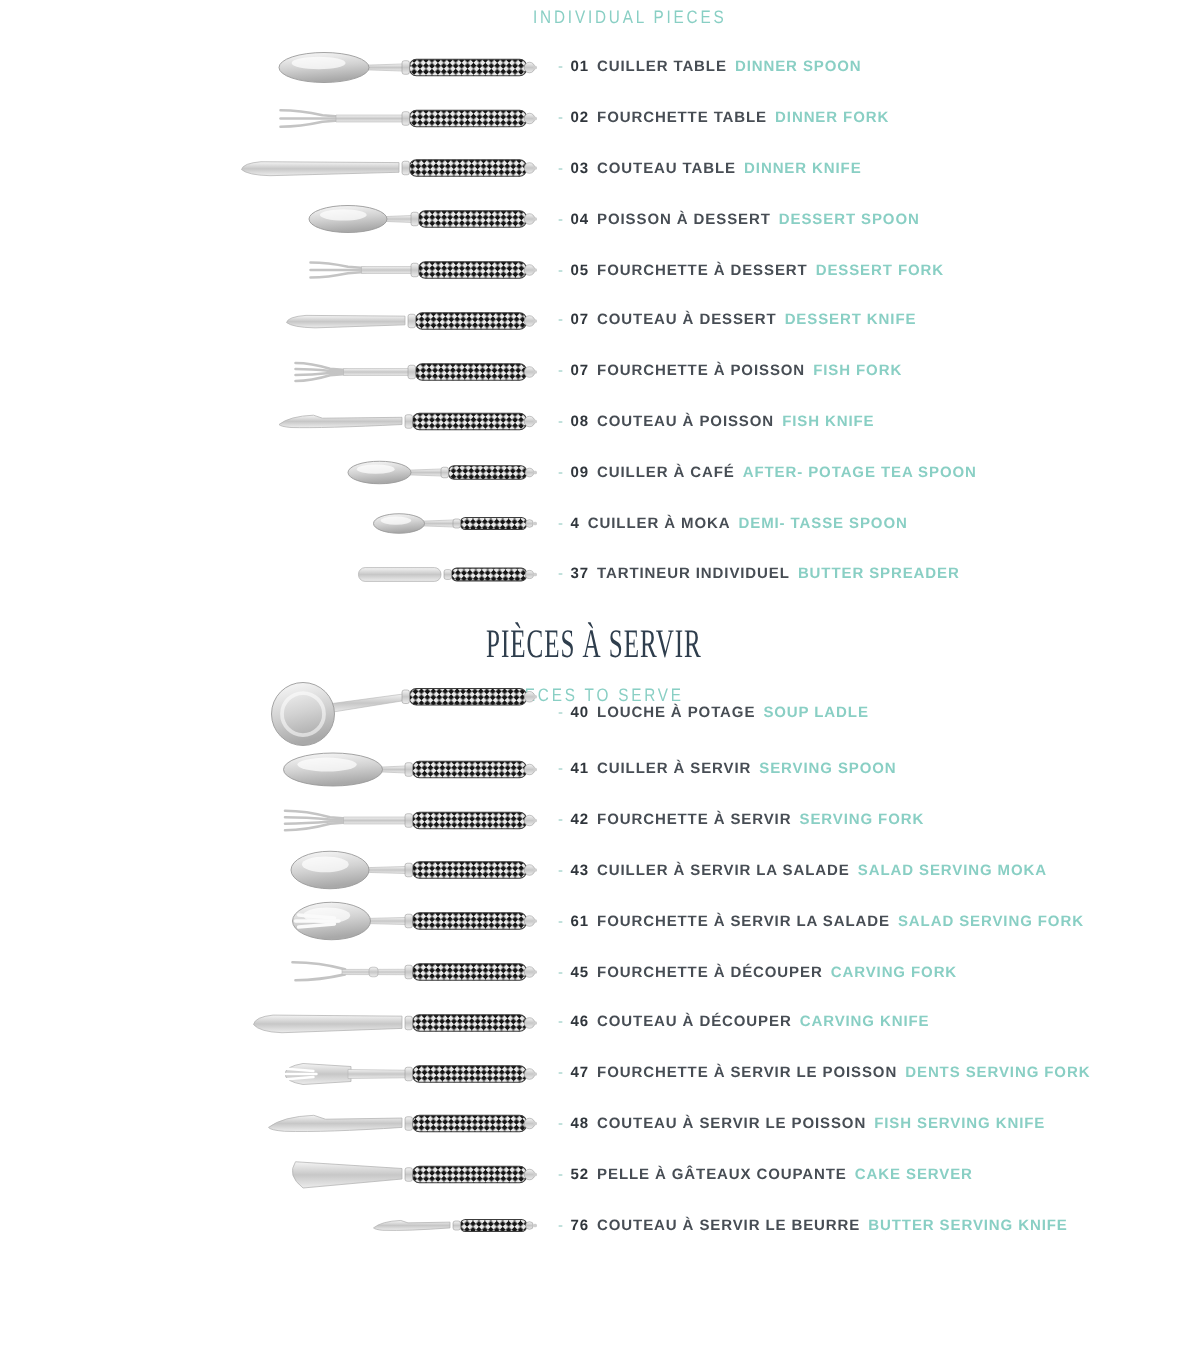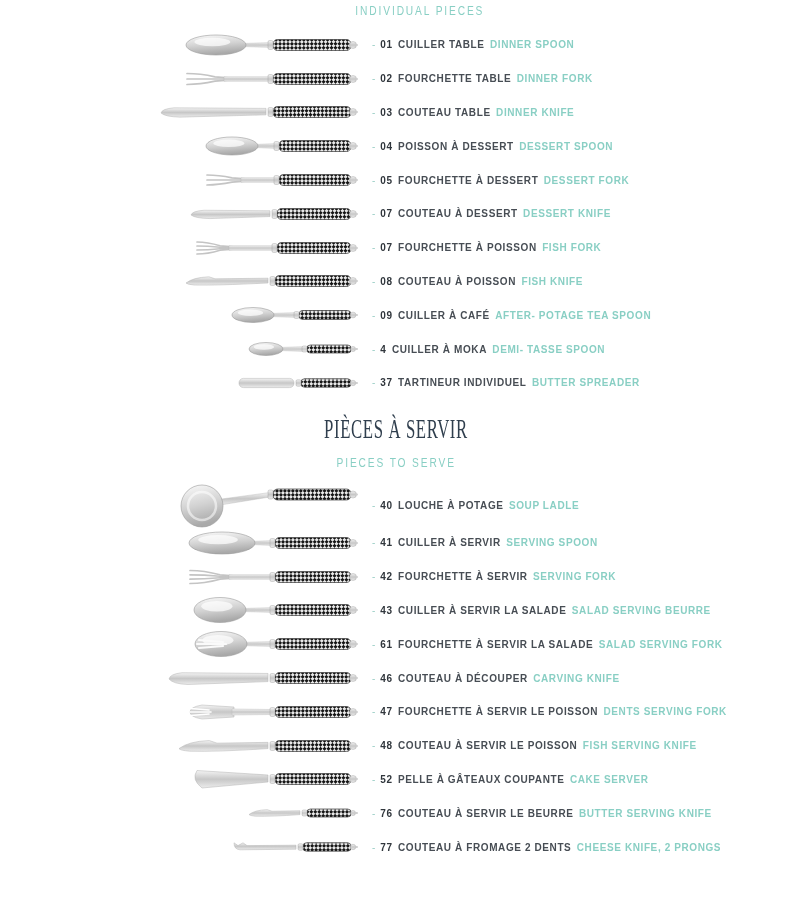--- a/index.html
+++ b/index.html
@@ -8,21 +8,21 @@
   .sec-title{position:absolute;left:0;width:100%;text-align:center;margin:0;padding:0;}
   .squish{display:inline-block;transform:scaleX(0.85);transform-origin:50% 50%;}
   #title-individual{top:4px;font-size:12px;font-weight:500;letter-spacing:2.2px;
         color:var(--teal,#8ecfc5);padding-left:24px;}
   #title-serve-fr{top:414px;font-family:"Liberation Serif",serif;font-weight:400;
         font-size:27px;letter-spacing:1px;color:var(--navy,#2f3e4d);text-align:center;}
   #title-serve-fr .squish{transform:scaleX(0.62);}
   #title-serve-en{top:456px;font-size:12px;font-weight:500;letter-spacing:2.2px;
         color:var(--teal,#8ecfc5);}
   #list-individual{position:absolute;top:28px;left:0;right:0;}
-  #list-serve{position:absolute;top:484px;left:0;right:0;}
+  #list-serve{position:absolute;top:454px;left:0;right:0;}
   .row{display:flex;align-items:center;height:33.8px;}
   .row.tall{height:42px;}
   .art{width:358px;display:flex;justify-content:flex-end;align-items:center;}
   .art svg{display:block;}
   .label{margin-left:14px;font-size:10px;letter-spacing:0.6px;white-space:nowrap;
         color:var(--dark,#474d54);}
   .dash{color:#9ccfc6;font-weight:400;margin-right:1px;}
   .num{font-weight:700;color:var(--num,#30363c);margin-right:2px;}
   .fr{font-weight:700;color:var(--dark,#474d54);margin-right:2px;}
   .en{font-weight:600;color:var(--teal,#8ecfc5);}
@@ -266,38 +266,53 @@
           <svg width="165" height="30" viewBox="0 0 165 30">
             <path d="M 49 13.5 L 79 12.6 L 79 17.4 L 49 16.5 Z" fill="url(#gSil)" stroke="#b6b6b6" stroke-width="0.4"></path>
             <ellipse cx="27" cy="15" rx="26" ry="12.5" fill="url(#gBowl)" stroke="#9a9a9a" stroke-width="0.6"></ellipse>
             <ellipse cx="23.88" cy="11.25" rx="15.6" ry="5.25" fill="#ffffff" opacity="0.7"></ellipse>
             <rect x="82" y="9.5" width="76" height="11" rx="4.583333333333334" fill="url(#pCheck)" stroke="#3c3c3c" stroke-width="0.7"></rect>
             <rect x="77" y="10.5" width="5" height="9" rx="1.5" fill="url(#gSil)" stroke="#9a9a9a" stroke-width="0.4"></rect>
             <circle cx="160" cy="15" r="3.52" fill="url(#gSil)" stroke="#9a9a9a" stroke-width="0.4"></circle>
             <rect x="162.5" y="13.9" width="2.5" height="2.2" rx="1" fill="#cfcfcf"></rect>
           </svg>
         </div>
-        <div class="label"><span class="dash">-</span> <span class="num">43</span> <span class="fr">CUILLER À SERVIR LA SALADE</span> <span class="en">SALAD SERVING BEURRE</span></div>
+        <div class="label"><span class="dash">-</span> <span class="num">43</span> <span class="fr">CUILLER À SERVIR LA SALADE</span> <span class="en">SALAD SERVING MOKA</span></div>
       </div>
       <div class="row">
         <div class="art">
           <svg width="165" height="30" viewBox="0 0 165 30">
             <path d="M 52 13.3 L 79 12.6 L 79 17.4 L 52 16.7 Z" fill="url(#gSil)" stroke="#b6b6b6" stroke-width="0.4"></path>
             <ellipse cx="28" cy="15" rx="26" ry="12.5" fill="url(#gBowl)" stroke="#9a9a9a" stroke-width="0.6"></ellipse>
             <ellipse cx="24.88" cy="11.25" rx="15.6" ry="5.25" fill="#ffffff" opacity="0.7"></ellipse>
             <path d="M 6 11 L 30 13" stroke="#fafafa" stroke-width="2.2" stroke-linecap="round"></path>
             <path d="M 4 15 L 33 15" stroke="#fafafa" stroke-width="2.2" stroke-linecap="round"></path>
             <path d="M 6 19 L 30 17" stroke="#fafafa" stroke-width="2.2" stroke-linecap="round"></path>
             <rect x="82" y="9.5" width="76" height="11" rx="4.583333333333334" fill="url(#pCheck)" stroke="#3c3c3c" stroke-width="0.7"></rect>
             <rect x="77" y="10.5" width="5" height="9" rx="1.5" fill="url(#gSil)" stroke="#9a9a9a" stroke-width="0.4"></rect>
             <circle cx="160" cy="15" r="3.52" fill="url(#gSil)" stroke="#9a9a9a" stroke-width="0.4"></circle>
             <rect x="162.5" y="13.9" width="2.5" height="2.2" rx="1" fill="#cfcfcf"></rect>
           </svg>
         </div>
         <div class="label"><span class="dash">-</span> <span class="num">61</span> <span class="fr">FOURCHETTE À SERVIR LA SALADE</span> <span class="en">SALAD SERVING FORK</span></div>
+      </div>
+      <div class="row">
+        <div class="art">
+          <svg width="165" height="30" viewBox="0 0 165 30">
+            <path d="M 2 8.5 Q 20 8.5 37 13.2" stroke="#c4c4c4" stroke-width="1.8" fill="none" stroke-linecap="round"></path>
+            <path d="M 4 20.5 Q 20 20.5 37 16.6" stroke="#c4c4c4" stroke-width="1.8" fill="none" stroke-linecap="round"></path>
+            <path d="M 35 13.3 L 79 13.2 L 79 16.8 L 35 16.7 Z" fill="url(#gSil)" stroke="#b6b6b6" stroke-width="0.4"></path>
+            <rect x="53" y="11.8" width="6" height="6.4" rx="2" fill="url(#gSil)" stroke="#aaaaaa" stroke-width="0.4"></rect>
+            <rect x="82" y="9.5" width="76" height="11" rx="4.583333333333334" fill="url(#pCheck)" stroke="#3c3c3c" stroke-width="0.7"></rect>
+            <rect x="77" y="10.5" width="5" height="9" rx="1.5" fill="url(#gSil)" stroke="#9a9a9a" stroke-width="0.4"></rect>
+            <circle cx="160" cy="15" r="3.52" fill="url(#gSil)" stroke="#9a9a9a" stroke-width="0.4"></circle>
+            <rect x="162.5" y="13.9" width="2.5" height="2.2" rx="1" fill="#cfcfcf"></rect>
+          </svg>
+        </div>
+        <div class="label"><span class="dash">-</span> <span class="num">45</span> <span class="fr">FOURCHETTE À DÉCOUPER</span> <span class="en">CARVING FORK</span></div>
       </div>
       <div class="row">
         <div class="art">
           <svg width="190" height="30" viewBox="0 0 190 30">
             <path d="M 1 16 Q 2 10.92 14 9.719999999999999 L 100 10.44 L 100 18.6 L 20 21.48 Q 5 21 1 16 Z" fill="url(#gSil)" stroke="#b2b2b2" stroke-width="0.5"></path>
             <rect x="107" y="9.5" width="76" height="11" rx="4.583333333333334" fill="url(#pCheck)" stroke="#3c3c3c" stroke-width="0.7"></rect>
             <rect x="102" y="10.5" width="5" height="9" rx="1.5" fill="url(#gSil)" stroke="#9a9a9a" stroke-width="0.4"></rect>
             <circle cx="185" cy="15" r="3.52" fill="url(#gSil)" stroke="#9a9a9a" stroke-width="0.4"></circle>
             <rect x="187.5" y="13.9" width="2.5" height="2.2" rx="1" fill="#cfcfcf"></rect>
           </svg>
@@ -349,26 +364,14 @@
           <svg width="110" height="30" viewBox="0 0 110 30">
             <path d="M 1 16.6 Q 6.4 12.12 19.200000000000003 11.64 L 24 13.24 L 52 12.76 L 52 16.6 Q 24 18.68 7.2 18.2 Q 2 17.72 1 16.6 Z" fill="url(#gSil)" stroke="#b2b2b2" stroke-width="0.5"></path>
             <rect x="59" y="11" width="44" height="8" rx="3.3333333333333335" fill="url(#pCheck)" stroke="#3c3c3c" stroke-width="0.7"></rect>
             <rect x="54" y="12" width="5" height="6" rx="1.5" fill="url(#gSil)" stroke="#9a9a9a" stroke-width="0.4"></rect>
             <circle cx="105" cy="15" r="2.56" fill="url(#gSil)" stroke="#9a9a9a" stroke-width="0.4"></circle>
             <rect x="107.5" y="13.9" width="2.5" height="2.2" rx="1" fill="#cfcfcf"></rect>
           </svg>
         </div>
         <div class="label"><span class="dash">-</span> <span class="num">76</span> <span class="fr">COUTEAU À SERVIR LE BEURRE</span> <span class="en">BUTTER SERVING KNIFE</span></div>
       </div>
-      <div class="row">
-        <div class="art">
-          <svg width="125" height="30" viewBox="0 0 125 30">
-            <path d="M 1 10.8 L 5 13.6 L 10 10.8 L 14 13.6 L 63 13.2 L 63 17.2 L 7 17.8 Q 1 17.4 1 10.8 Z" fill="url(#gSil)" stroke="#b2b2b2" stroke-width="0.5"></path>
-            <rect x="70" y="10.75" width="48" height="8.5" rx="3.541666666666667" fill="url(#pCheck)" stroke="#3c3c3c" stroke-width="0.7"></rect>
-            <rect x="65" y="11.75" width="5" height="6.5" rx="1.5" fill="url(#gSil)" stroke="#9a9a9a" stroke-width="0.4"></rect>
-            <circle cx="120" cy="15" r="2.72" fill="url(#gSil)" stroke="#9a9a9a" stroke-width="0.4"></circle>
-            <rect x="122.5" y="13.9" width="2.5" height="2.2" rx="1" fill="#cfcfcf"></rect>
-          </svg>
-        </div>
-        <div class="label"><span class="dash">-</span> <span class="num">77</span> <span class="fr">COUTEAU À FROMAGE 2 DENTS</span> <span class="en">CHEESE KNIFE, 2 PRONGS</span></div>
-      </div>
     </div>
 </div>
 
 </body></html>

